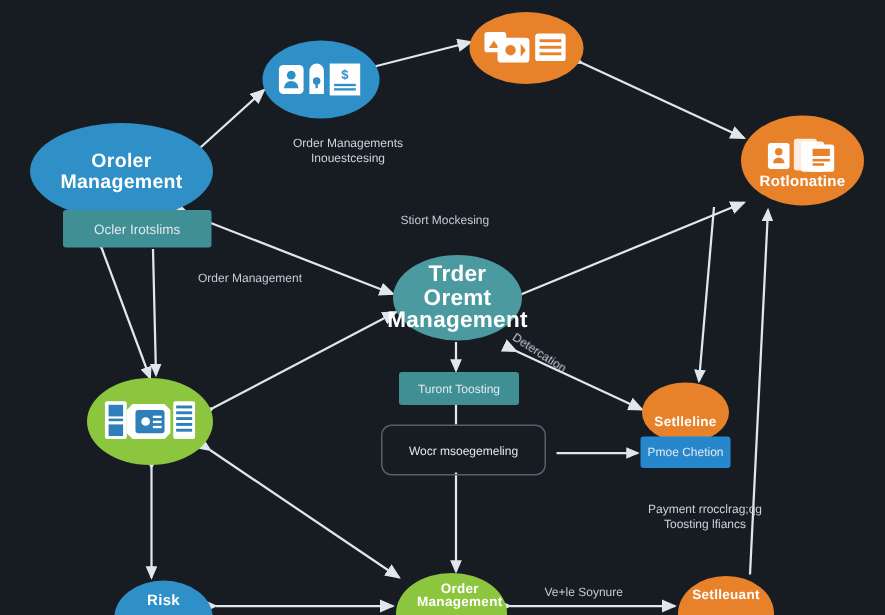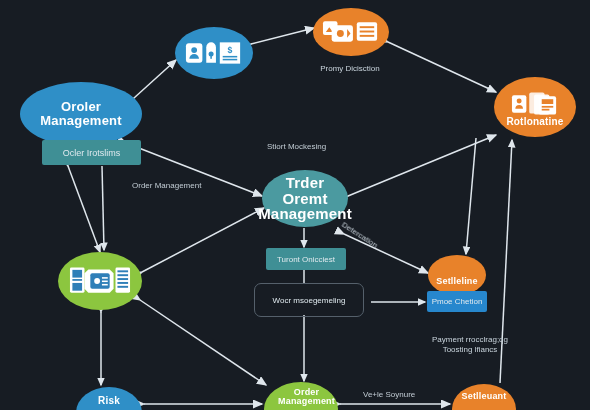--- a/index.html
+++ b/index.html
@@ -141,21 +141,21 @@
     <span class="ell-label blur" style="font-size:10px;">Rotlonatine</span>
   </div>
 
   <div class="node ellipse blur" style="left:262px;top:170px;width:86px;height:57px;background:#4b9aa0;">
     <span class="ell-label" style="font-size:15px;white-space:pre-line;">Trder
 Oremt
 Management</span>
   </div>
 
   <div class="node boxnode blur" style="left:266px;top:248px;width:80px;height:22px;background:#3f8f95;border-radius:2px;">
-    <span style="font-size:8px;">Turont Onicciest</span>
+    <span style="font-size:8px;">Turont Toosting</span>
   </div>
 
   <div class="node boxnode blur" style="left:254px;top:283px;width:108px;height:32px;border:1px solid #55606b;border-radius:7px;background:transparent;text-align:right;">
     <span style="font-size:8px;">Wocr msoegemeling</span>
   </div>
 
   <div class="node ellipse" style="left:58px;top:252px;width:84px;height:58px;background:#8cc63f;">
     <span class="icon-wrap" style="width:62px;height:34px;">
       <svg viewBox="0 0 64 34" width="62" height="34">
         <rect x="1" y="3" width="15" height="26" rx="1.5" fill="#fff"></rect>
@@ -192,22 +192,23 @@
 
   <div class="node ellipse blur" style="left:264px;top:382px;width:74px;height:48px;background:#8cc63f;align-items:flex-start;padding-top:6px;">
     <span class="ell-label" style="font-size:9px;white-space:pre-line;margin-left:11px;">Order
 Management</span>
   </div>
 
   <div class="node ellipse blur" style="left:452px;top:384px;width:64px;height:42px;background:#e8822a;align-items:flex-start;padding-top:8px;">
     <span class="ell-label" style="font-size:9px;">Setlleuant</span>
   </div>
 
-
-  <div class="caption blur" style="left:295px;top:64px;width:110px;font-size:8px;">Promy Dicisction</div>
+  <div class="caption blur" style="left:162px;top:91px;width:140px;font-size:8px;">Order Managements
+Inouestcesing</div>
+
 
 
   <div class="caption blur" style="left:400px;top:335px;width:140px;font-size:8px;">Payment rrocclrag;qg
 Toosting lfiancs</div>
 
   <div class="edgelabel blur" style="left:132px;top:181px;font-size:8px;">Order Management</div>
 
   <div class="edgelabel blur" style="left:267px;top:142px;font-size:8px;">Stiort Mockesing</div>
 
   <div class="edgelabel blur" style="left:345px;top:220px;font-size:8px;transform:rotate(33deg);transform-origin:left top;">Detercation</div>

